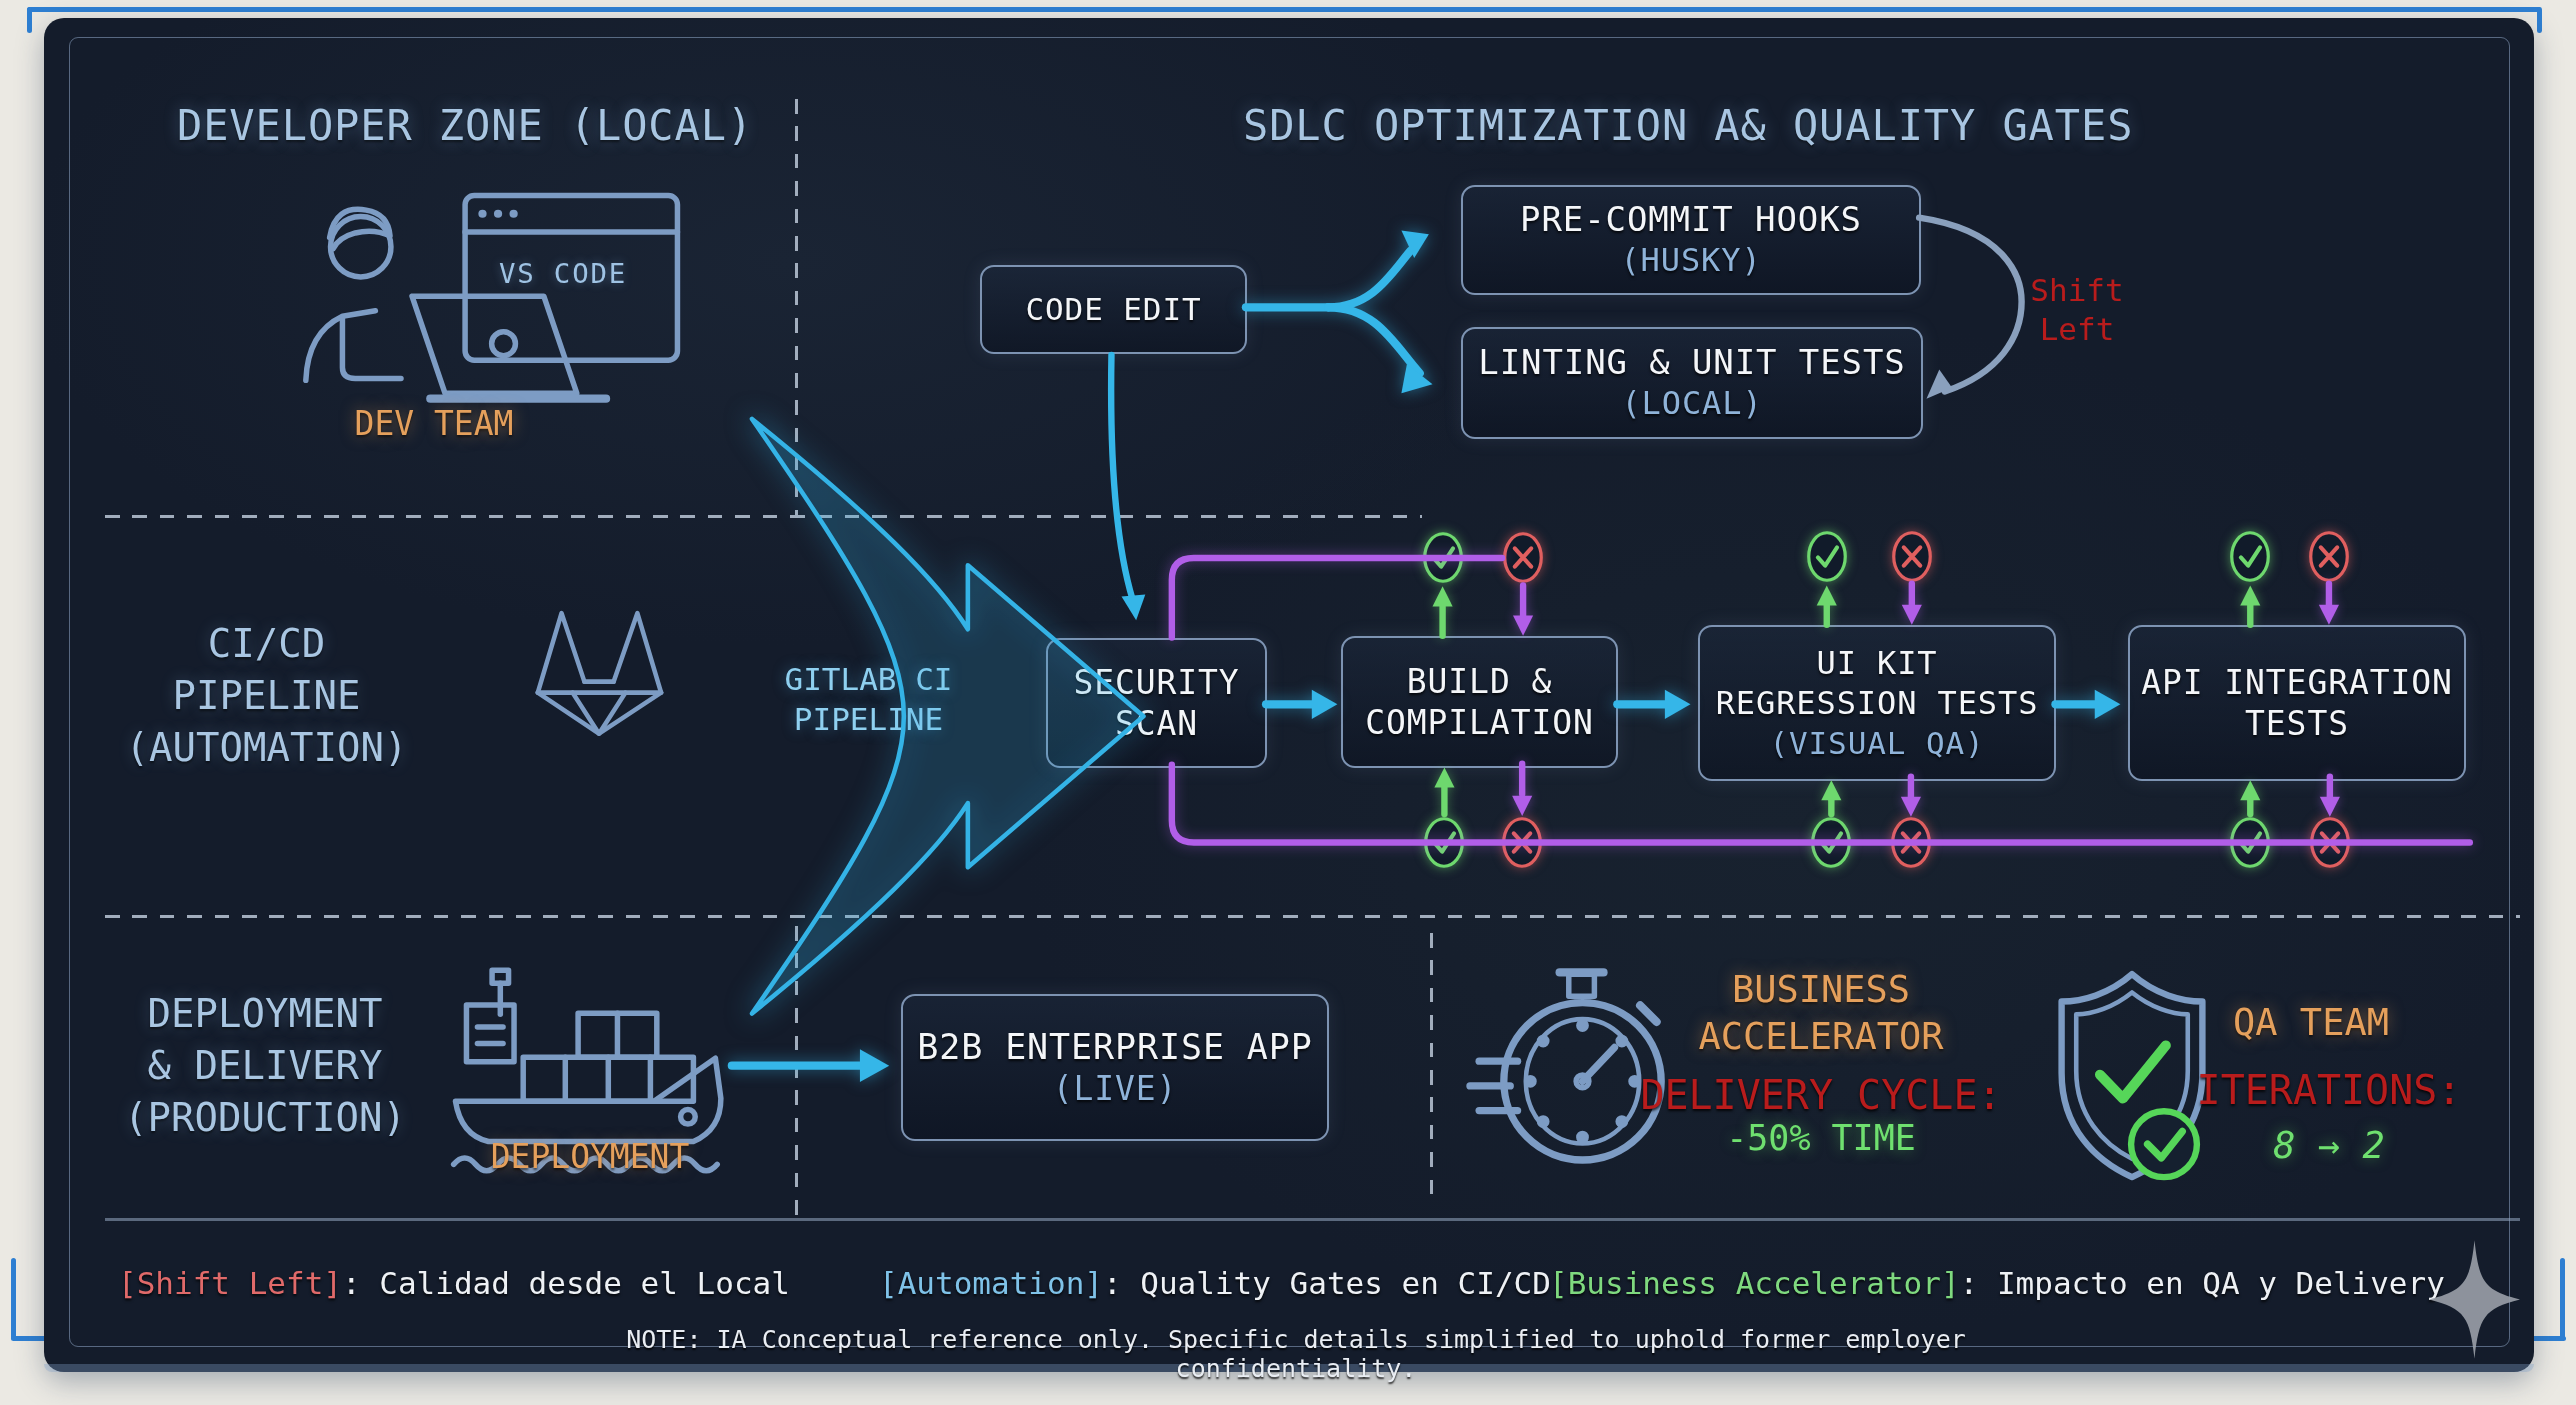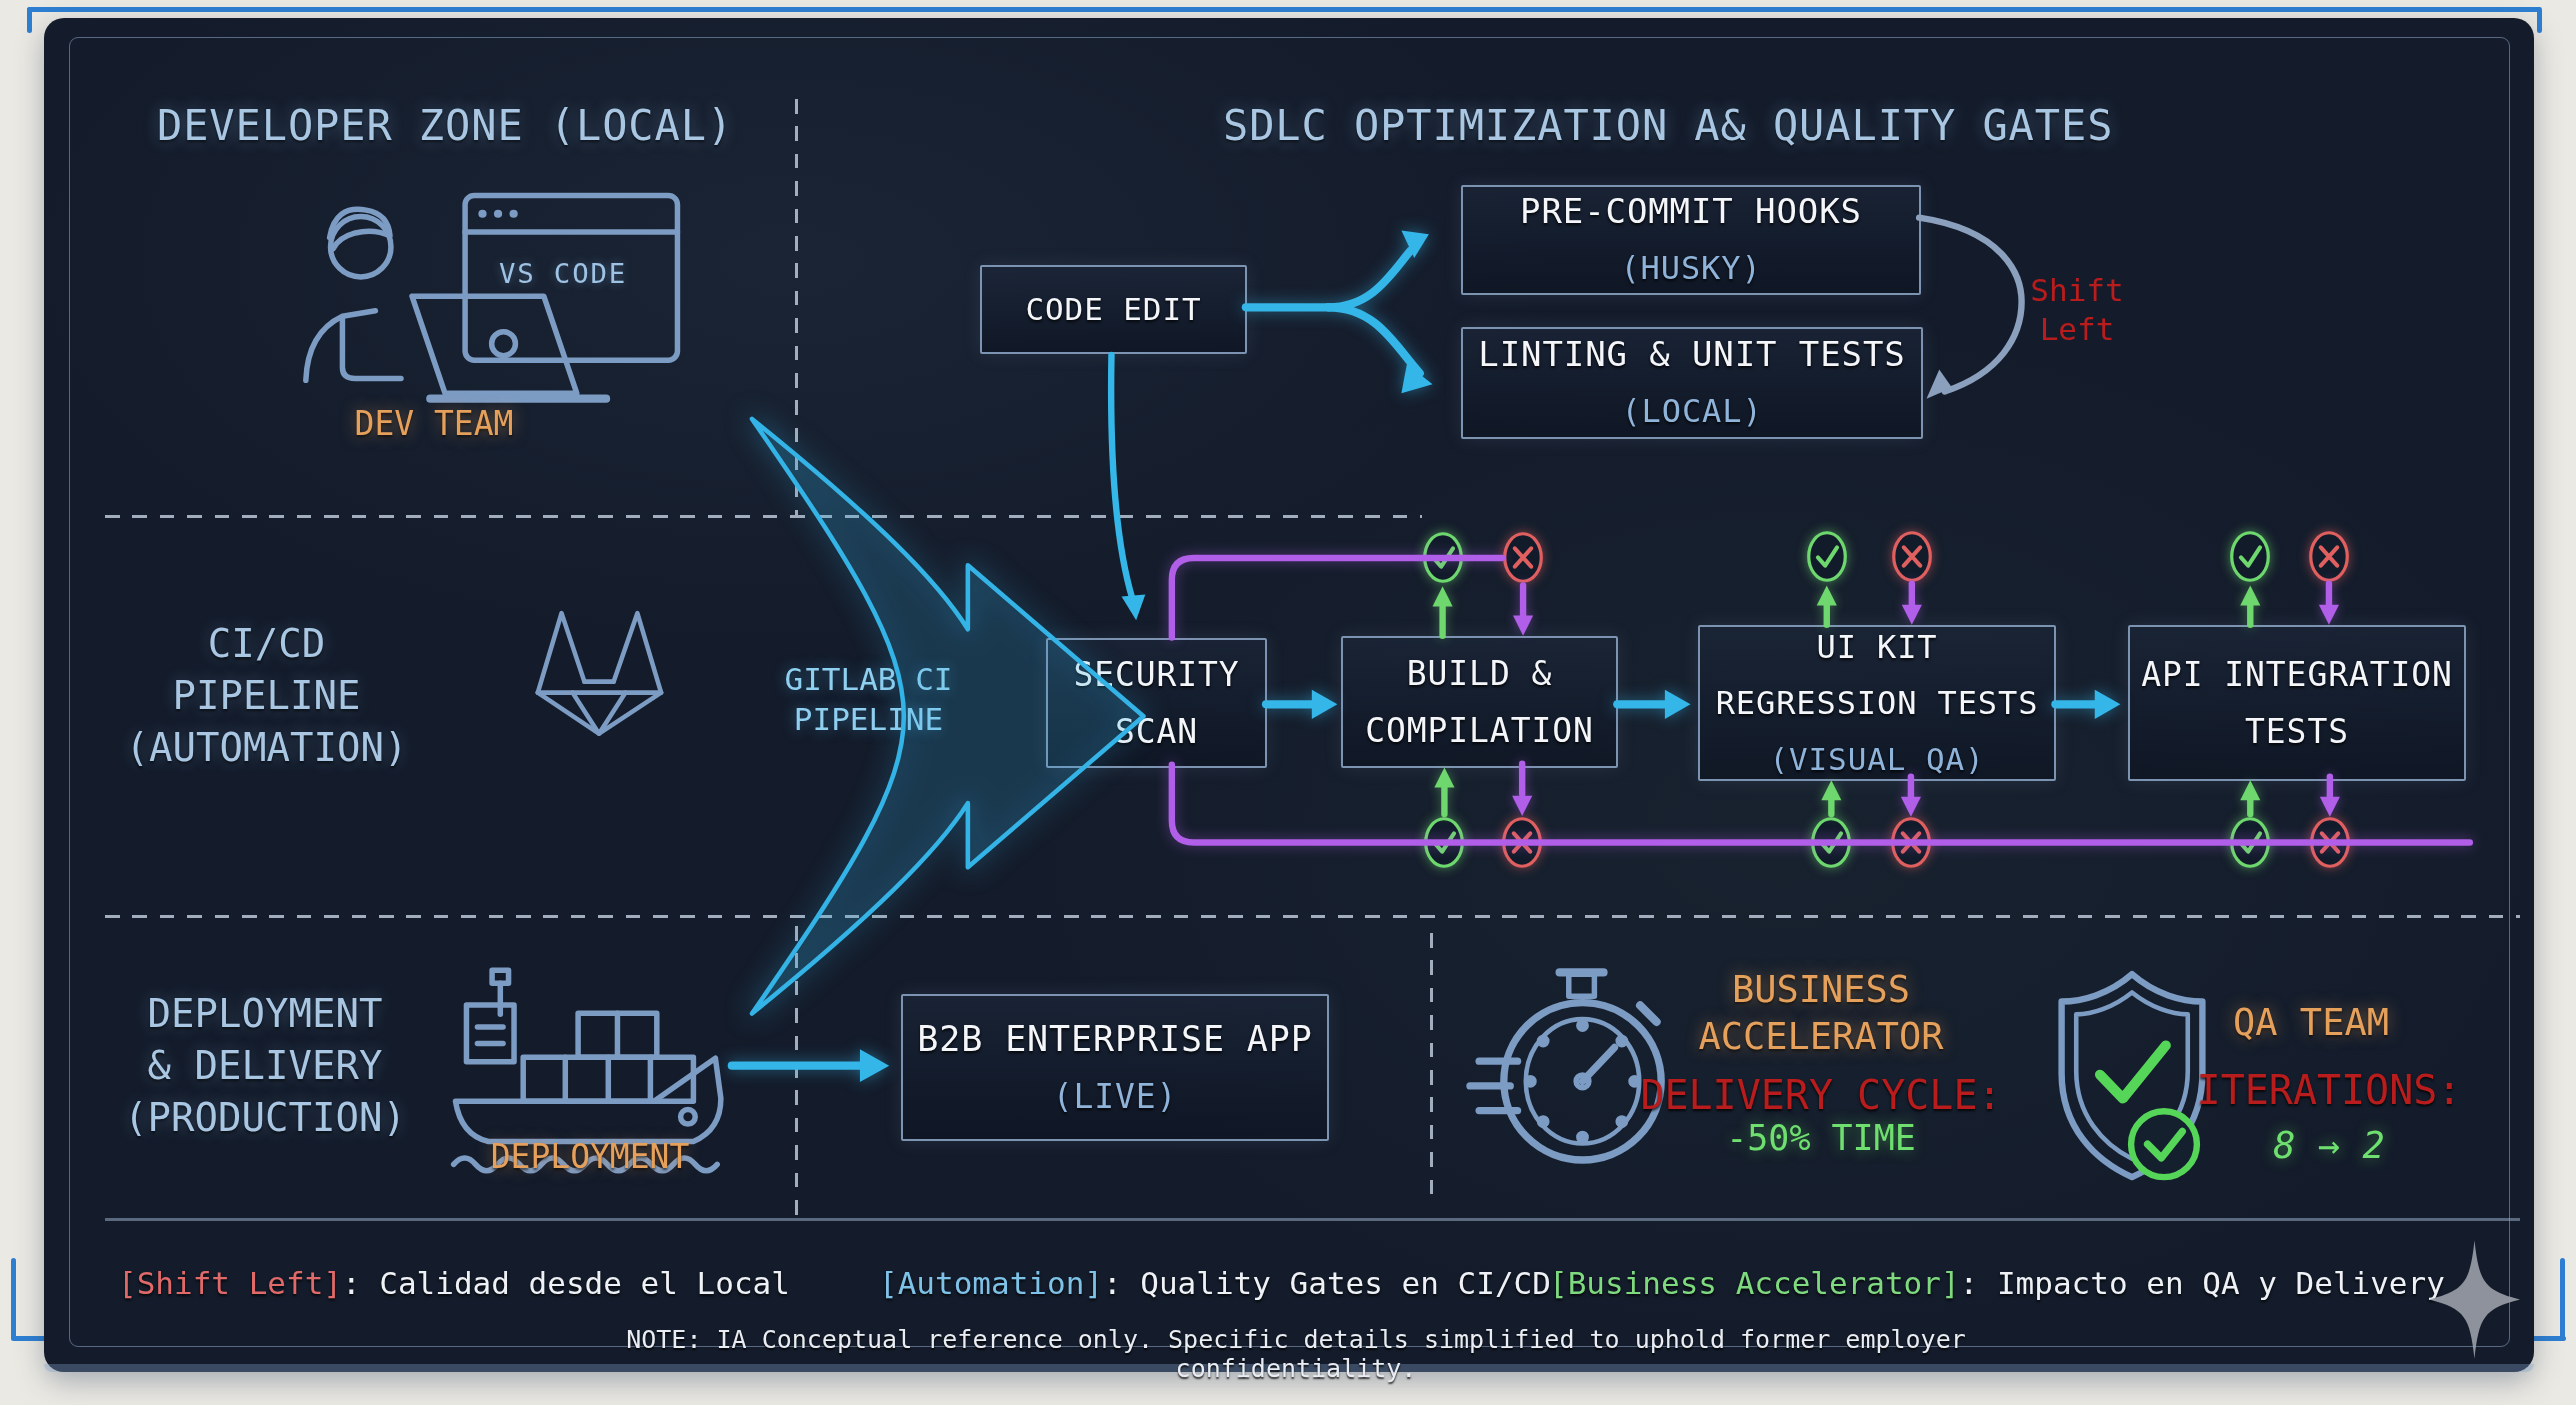--- a/index.html
+++ b/index.html
@@ -13,30 +13,30 @@
          background:rgba(130,160,200,.35);border-radius:0 0 20px 20px;}
   .inner-border{position:absolute;left:69px;top:37px;width:2439px;height:1308px;
          border:1.8px solid rgba(143,168,200,.55);border-radius:9.1px;pointer-events:none;}
   .accent{position:absolute;background:#2e7fd2;border-radius:2.7px;}
   .hdash{position:absolute;height:2.7px;
          background:repeating-linear-gradient(90deg,rgba(186,198,214,.85) 0 14.6px,transparent 14.6px 27.4px);}
   .vdash{position:absolute;width:2.7px;
          background:repeating-linear-gradient(180deg,rgba(186,198,214,.85) 0 14.6px,transparent 14.6px 27.4px);}
   .sep{position:absolute;height:2.7px;background:rgba(150,170,195,.55);}
   .ztitle{position:absolute;color:#a9c6e2;font-size:42px;letter-spacing:0.9px;white-space:nowrap;
-          text-shadow:0 0 14.6px rgba(140,190,240,.35),0 1.8px 2.7px rgba(0,0,0,.7);}
+          text-shadow:0 0 14.6px rgba(140,190,240,.35),0 1.8px 2.7px rgba(0,0,0,.7);margin-left:20px;}
   .zone-label{position:absolute;color:#a9c6e2;font-size:39px;line-height:52px;text-align:center;
           text-shadow:0 0 14.6px rgba(140,190,240,.3),0 1.8px 2.7px rgba(0,0,0,.7);}
   .orange{color:#e5a05c;text-shadow:0 0 14.6px rgba(230,160,90,.5),0 1.8px 2.7px rgba(0,0,0,.7);}
-  .box{position:absolute;border:2.7px solid #7d93b2;border-radius:2px;
+  .box{position:absolute;border:2.7px solid #7d93b2;border-radius:14px;
        background:linear-gradient(180deg,rgba(28,40,60,.55),rgba(13,20,34,.7));
        display:flex;flex-direction:column;align-items:center;justify-content:center;
        color:#f4f6f9;font-size:33px;line-height:41px;letter-spacing:0.9px;
        box-shadow:0 0 18.3px rgba(125,147,178,.15);
-       text-shadow:0 1.8px 2.7px rgba(0,0,0,.8);gap:16px;}
+       text-shadow:0 1.8px 2.7px rgba(0,0,0,.8);}
   .box .sub{color:#8fb3d9;}
   .circ{position:absolute;width:42px;height:53px;}
   .circ svg{width:100%;height:100%;}
   .circ ellipse{fill:#111b2a;stroke:currentColor;stroke-width:3.5;}
   .circ path{fill:none;stroke:currentColor;stroke-width:4.5;stroke-linecap:round;stroke-linejoin:round;}
   .ok{color:#6ed86e;filter:drop-shadow(0 0 5.5px rgba(110,216,110,.55));}
   .bad{color:#e05f5f;filter:drop-shadow(0 0 5.5px rgba(224,95,95,.55));}
   .icon-svg{position:absolute;}
   .icon-svg path,.icon-svg circle,.icon-svg rect,.icon-svg ellipse,.icon-svg line,.icon-svg polyline
       {fill:none;stroke:#7d9cc4;stroke-width:6;stroke-linecap:round;stroke-linejoin:round;}

